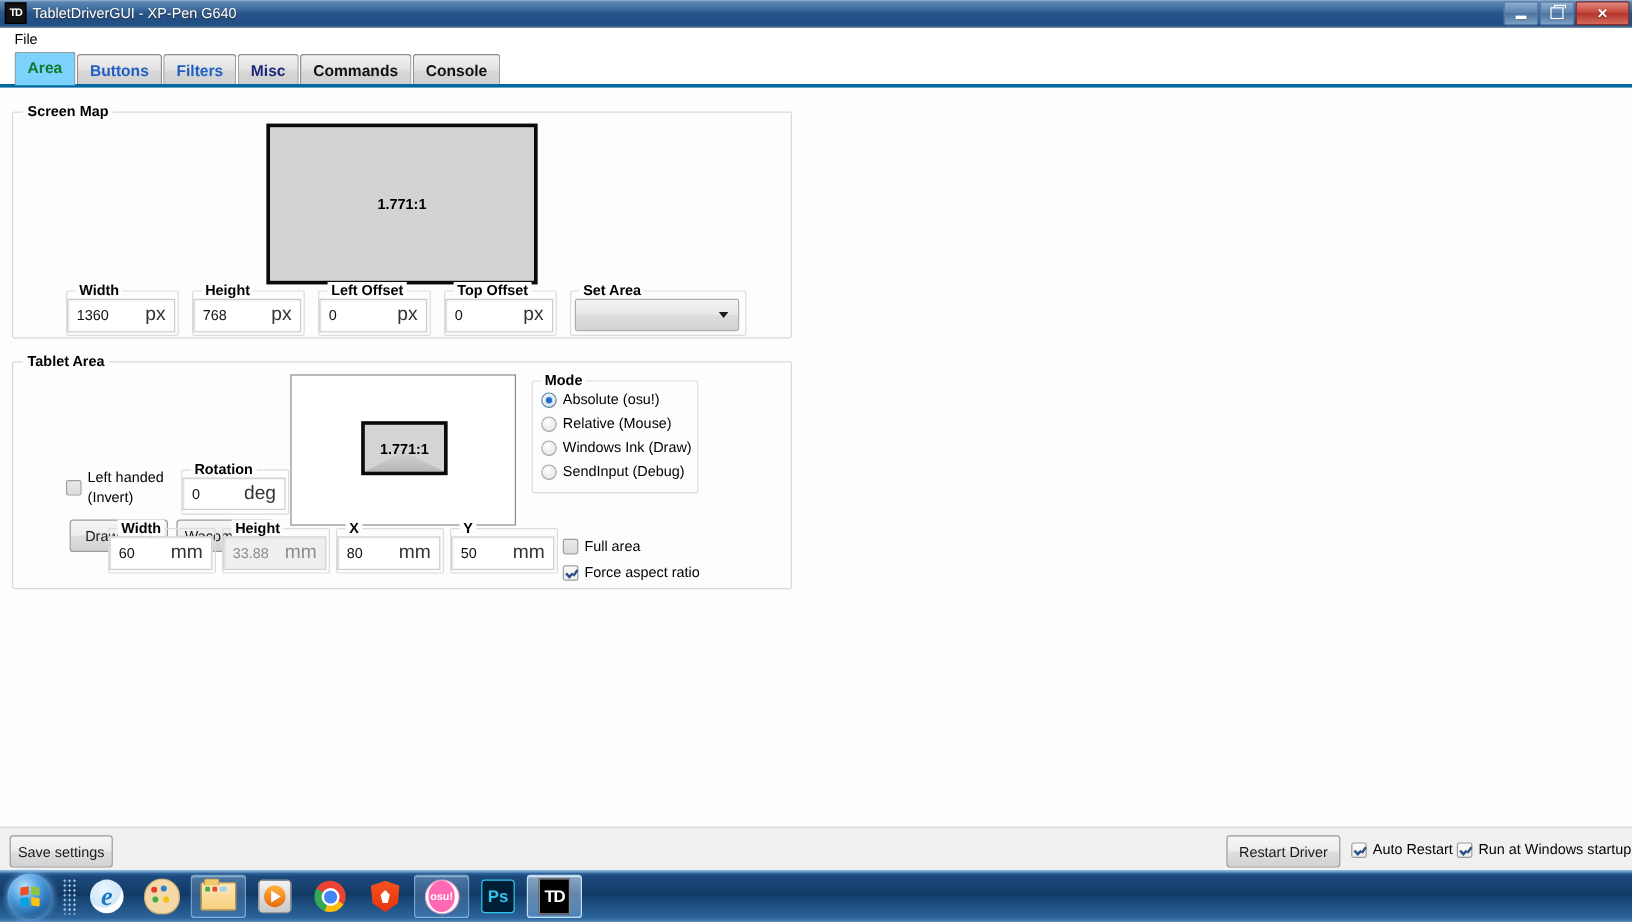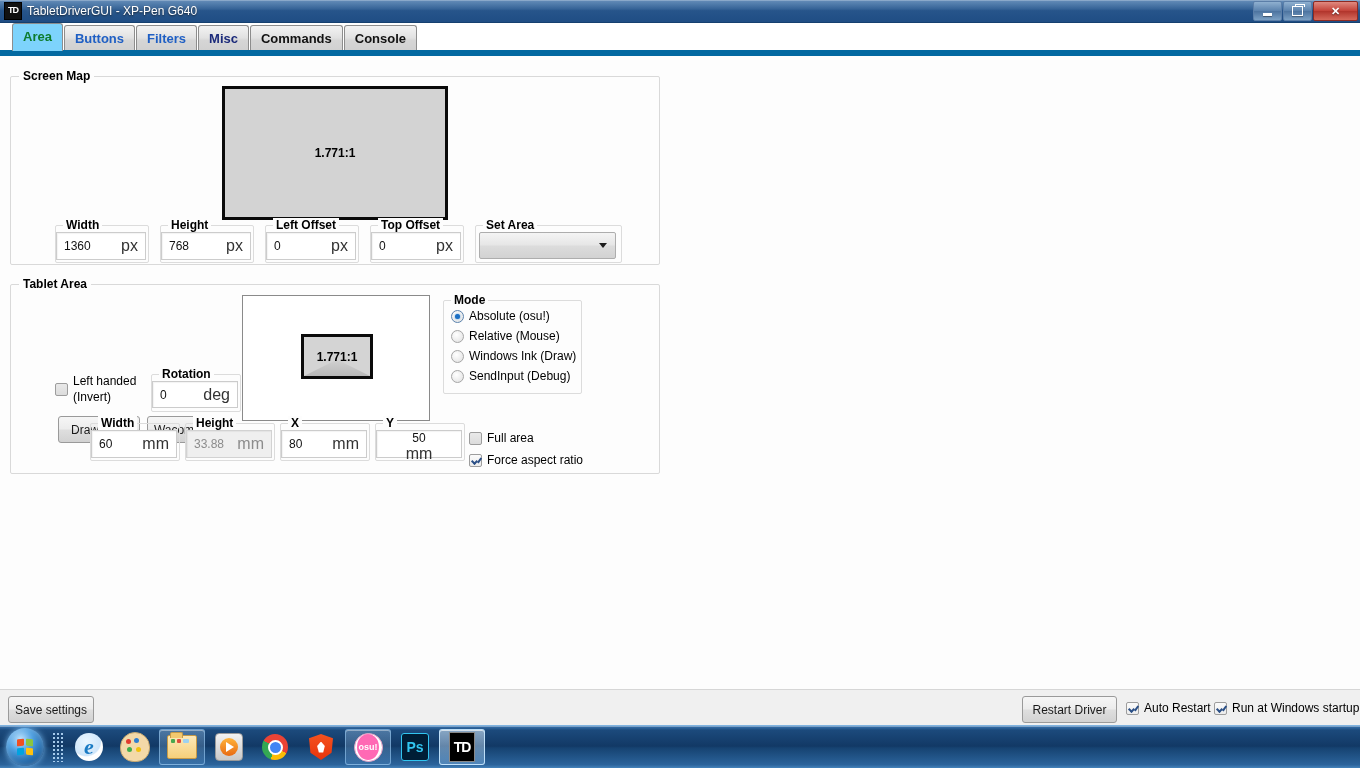--- a/index.html
+++ b/index.html
@@ -79,21 +79,21 @@
     background:linear-gradient(to bottom,#f3f3f3 0%,#e2e2e2 45%,#d6d6d6 55%,#cfcfcf 100%);
     font-size:13px;font-weight:bold;color:#000;cursor:default;
     position:relative;top:1px;
   }
   .tab.active{
     background:#7dd3fc;border-color:#8d8d8d;height:27px;line-height:26px;
     z-index:3;top:0;text-align:right;
   }
   
   #content{
-    flex:1 1 auto;background:#fdfdfd;border-top:6px solid #0369a1;margin-top:-1px;
+    flex:1 1 auto;background:#fdfdfd;border-top:3px solid #0369a1;margin-top:-1px;
     position:relative;overflow:hidden;
   }
   
   .groupbox{
     position:absolute;border:1px solid #d9d9d9;border-radius:2px;background:#fdfdfd;
   }
   .groupbox > .gb-title{
     position:absolute;top:-8px;left:8px;background:#fdfdfd;padding:0 4px;
     font-size:12px;font-weight:bold;color:#000;white-space:nowrap;
   }
@@ -324,20 +324,23 @@
       <div class="tbtn">
         <span class="glyph-min"></span>
       </div>
       <div class="tbtn">
         <span class="glyph-max"></span>
       </div>
       <div class="tbtn close">✕</div>
     </div>
   </div>
 
+  <div id="menubar">
+    <div class="menu-item">File</div>
+  </div>
 
   <div id="tabstrip">
     <div class="tab active"><span style="color: rgb(13, 124, 46);">Area</span></div>
     <div class="tab"><span style="color: rgb(31, 95, 196);">Buttons</span></div>
     <div class="tab"><span style="color: rgb(31, 95, 196);">Filters</span></div>
     <div class="tab"><span style="color: rgb(27, 42, 122);">Misc</span></div>
     <div class="tab"><span style="color: rgb(17, 17, 17);">Commands</span></div>
     <div class="tab"><span style="color: rgb(17, 17, 17);">Console</span></div>
   </div>
 
@@ -472,21 +475,21 @@
         <div class="fg-title">X</div>
       </div>
       <div class="textbox" style="left:270px;top:145px;width:86px;height:28px;">
         <span>80</span>
         <span class="unit">mm</span>
       </div>
 
       <div class="fieldgroup" style="left:364px;top:138px;width:88px;height:36px;">
         <div class="fg-title">Y</div>
       </div>
-      <div class="textbox" style="left:365px;top:145px;width:86px;height:28px;flex-direction:column;">
+      <div class="textbox" style="left:365px;top:145px;width:86px;height:28px;">
         <span>50</span>
         <span class="unit">mm</span>
       </div>
 
       <div class="chk" style="left:458px;top:146px;">
         <span class="box inner"></span>
         <span class="lbl">Full area</span>
       </div>
       <div class="chk" style="left:458px;top:168px;">
         <span class="box">

